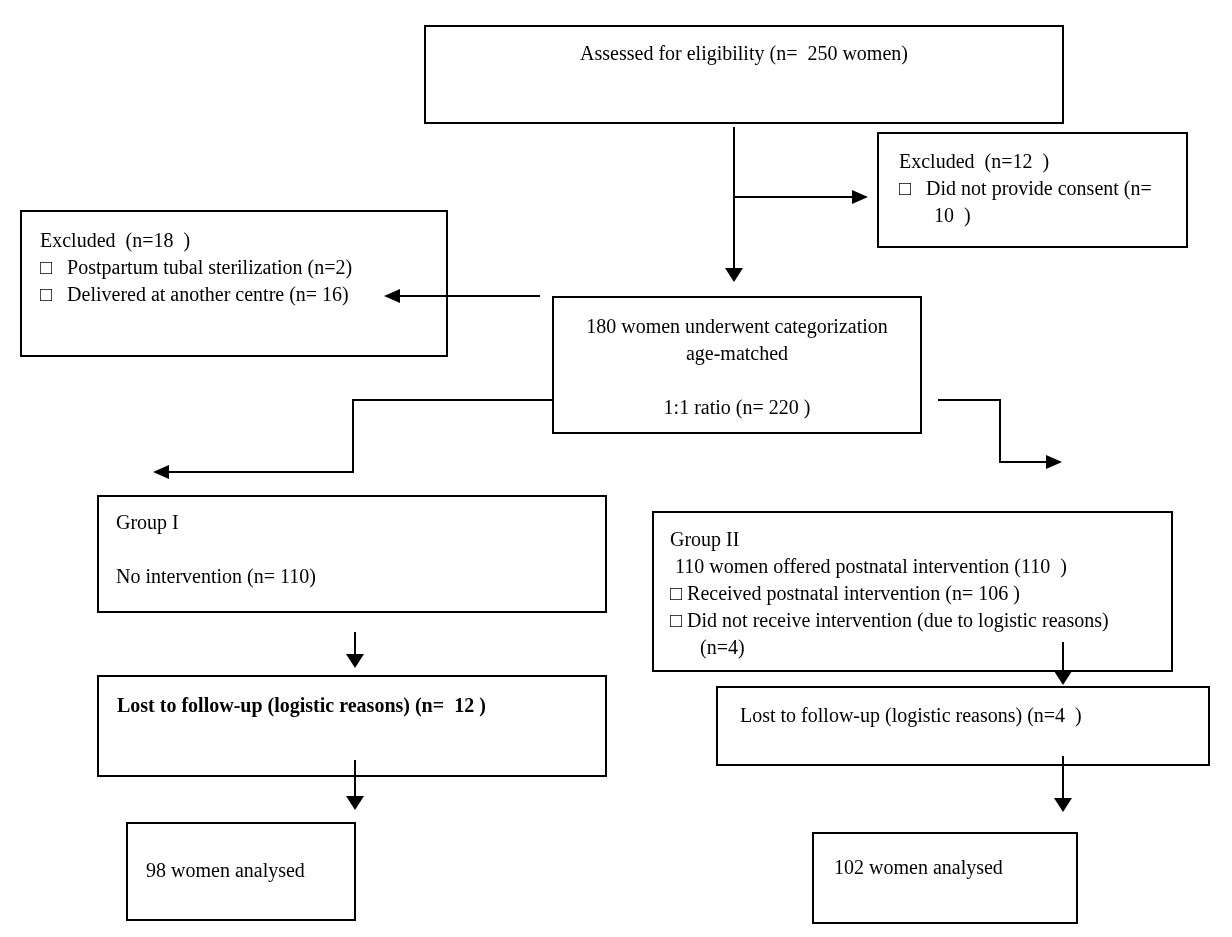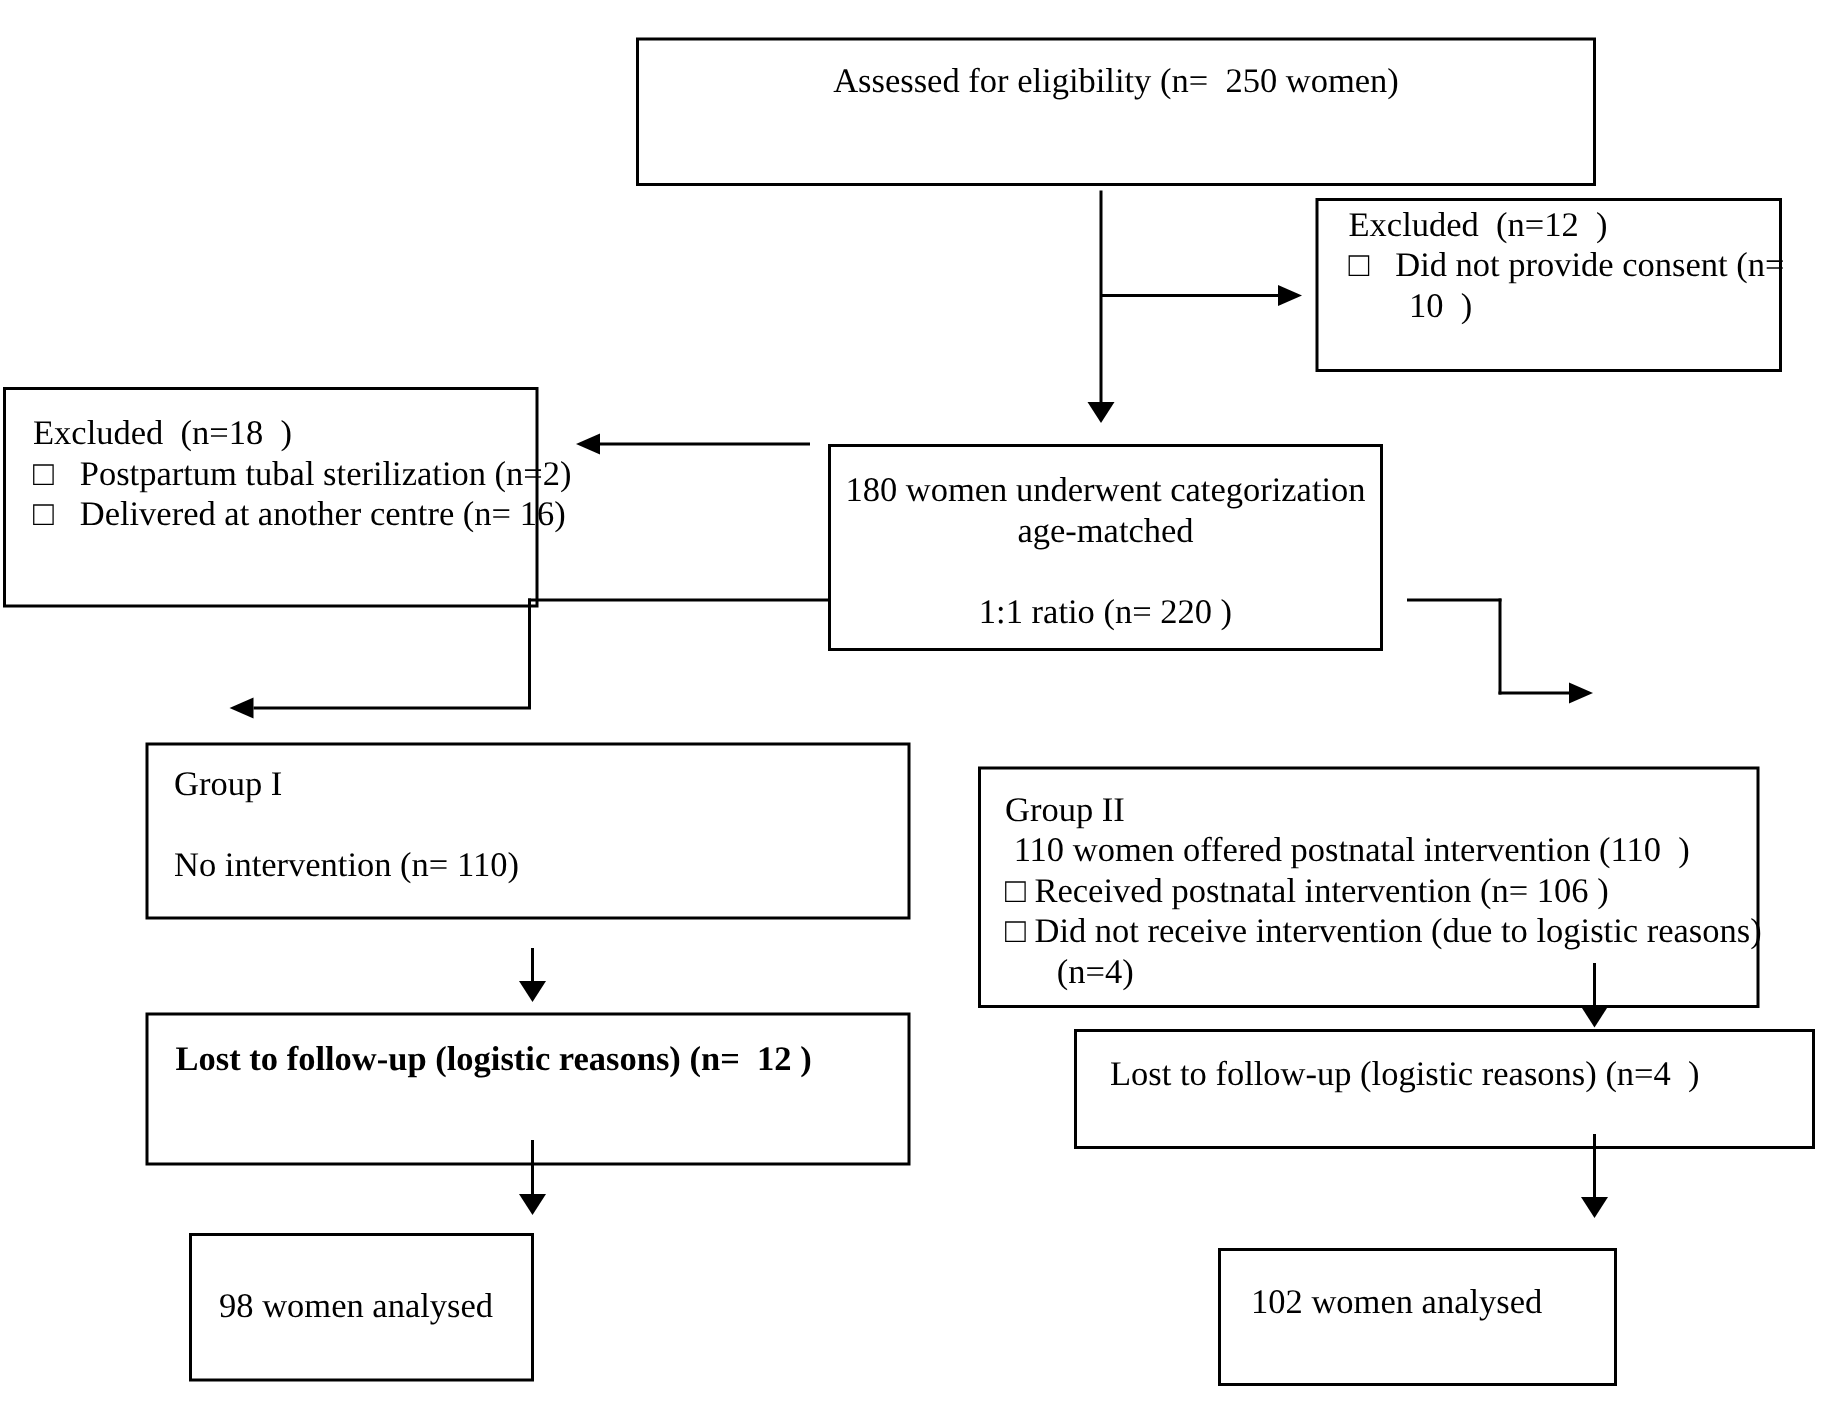--- a/index.html
+++ b/index.html
@@ -6,21 +6,21 @@
     margin: 0;
     padding: 0;
     background: #ffffff;
   }
   #stage {
     position: relative;
     width: 1232px;
     height: 937px;
     background: #ffffff;
     font-family: "Liberation Serif", "DejaVu Serif", serif;
-    font-size: 23px;
+    font-size: 20px;
     color: #000000;
     overflow: hidden;
   }
   .box {
     position: absolute;
     border: 2px solid #000000;
     background: #ffffff;
     box-sizing: border-box;
   }
   .line {
@@ -60,27 +60,27 @@
 </style>
 </head>
 <body>
 
 <div id="stage">
 
   <div class="box center" style="left:424px;top:25px;width:640px;height:99px;padding-top:13px;">
     <div class="line">Assessed for eligibility (n=  250 women)</div>
   </div>
 
-  <div class="box" style="left:877px;top:132px;width:311px;height:116px;padding:2px 10px 0 20px;">
+  <div class="box" style="left:877px;top:132px;width:311px;height:116px;padding:14px 10px 0 20px;">
     <div class="line">Excluded  (n=12  )</div>
     <div class="line">□   Did not provide consent (n=</div>
     <div class="line">       10  )</div>
   </div>
 
-  <div class="box" style="left:2px;top:210px;width:357px;height:147px;padding:15px 6px 0 18px;margin-top:48px;">
+  <div class="box" style="left:20px;top:210px;width:428px;height:147px;padding:15px 6px 0 18px;">
     <div class="line">Excluded  (n=18  )</div>
     <div class="line">□   Postpartum tubal sterilization (n=2)</div>
     <div class="line">□   Delivered at another centre (n= 16)</div>
   </div>
 
   <div class="box center" style="left:552px;top:296px;width:370px;height:138px;padding-top:15px;">
     <div class="line">180 women underwent categorization</div>
     <div class="line">age-matched</div>
     <div class="line"></div>
     <div class="line">1:1 ratio (n= 220 )</div>

